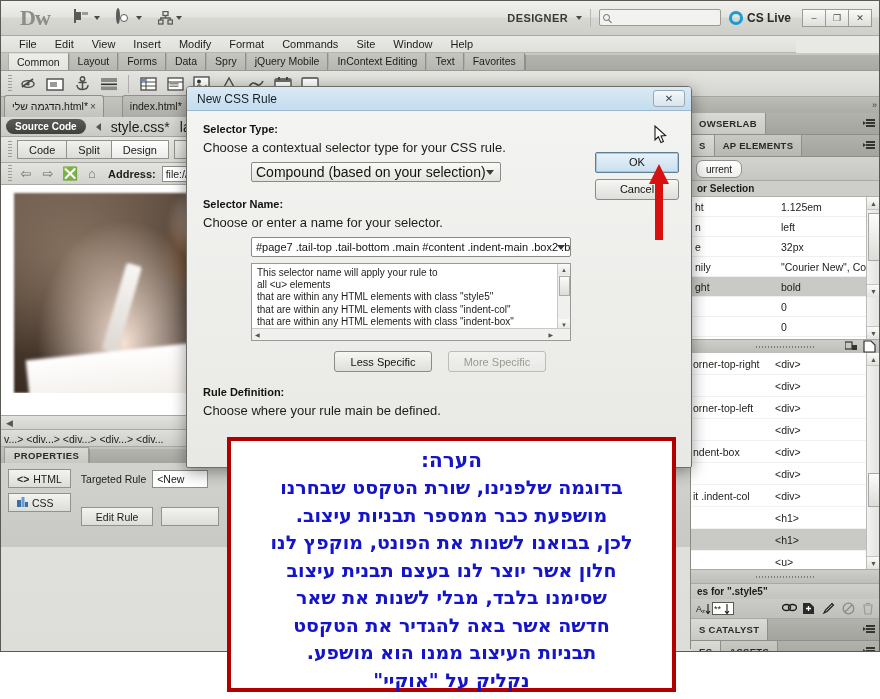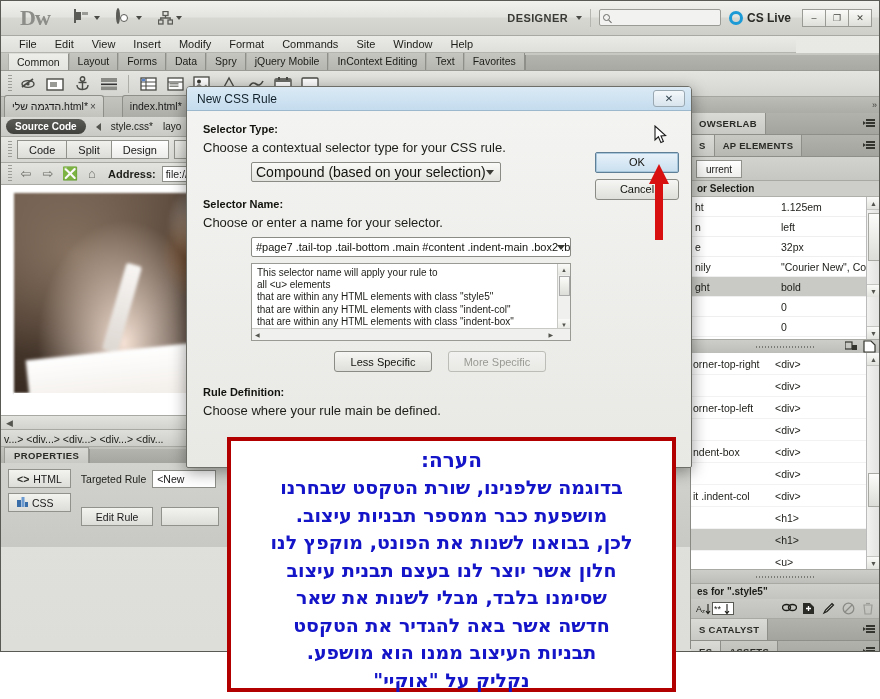--- a/index.html
+++ b/index.html
@@ -126,21 +126,21 @@
   
   .relbar{
     position:absolute;left:0;top:117px;width:880px;height:20px;
     background:linear-gradient(#d9d9d5,#c9c9c5);border-bottom:1px solid #a6a6a0;
     display:flex;align-items:center;padding-left:6px;gap:10px;
   }
   .srcpill{
     background:linear-gradient(#5a5a56,#40403c);color:#fff;font-size:10px;
     padding:2px 9px;border-radius:9px;font-weight:bold;
   }
-  .relfile{font-size:10px;color:#1c1c18;}
+  .relfile{font-size:14px;color:#1c1c18;}
   .reltri{width:0;height:0;border-top:4px solid transparent;border-bottom:4px solid transparent;border-right:5px solid #55554f;}
 
   
   .viewbar{
     position:absolute;left:0;top:137px;width:880px;height:26px;
     background:linear-gradient(#e7e7e3,#d6d6d2);border-bottom:1px solid #a9a9a3;
     display:flex;align-items:center;padding-left:8px;gap:6px;
   }
   .vbtn{
     height:19px;line-height:18px;padding:0 11px;font-size:11px;
@@ -219,21 +219,21 @@
   }
   .prophdr .fill{flex:1;height:14px;background:linear-gradient(#b4b4af,#a6a6a1);border-left:1px solid #949490;}
   .propbody{padding:6px 0 0 8px;display:flex;gap:10px;}
   .pbtn{
     display:flex;align-items:center;gap:4px;height:19px;padding:0 8px;font-size:10.5px;
     border:1px solid #92928c;background:linear-gradient(#f3f3f0,#dcdcd8);
   }
   .targeted-lbl{font-size:10.5px;color:#1c1c18;}
   .targeted-inp{
     height:18px;border:1px solid #8e8e88;background:#fff;font-size:10.5px;padding:0 4px;line-height:17px;
-    width:64px;overflow:hidden;white-space:nowrap;
+    width:56px;overflow:hidden;white-space:nowrap;
   }
   .editrule{
     height:19px;line-height:18px;padding:0 14px;font-size:10.5px;text-align:center;
     border:1px solid #92928c;background:linear-gradient(#f3f3f0,#dcdcd8);margin-top:13px;
   }
 
   
   .dock{
     position:absolute;left:690px;top:97px;width:190px;height:552px;
     background:linear-gradient(#cfcfcb,#c4c4c0);border-left:1px solid #8a8a84;
@@ -260,21 +260,21 @@
   .menu-ico:after{content:"";position:absolute;left:0;top:2px;width:0;height:0;border-left:3px solid #35352f;border-top:2.5px solid transparent;border-bottom:2.5px solid transparent;}
 
   .csstoggle{
     height:24px;background:linear-gradient(#d2d2ce,#c6c6c2);display:flex;align-items:center;
     padding-left:6px;gap:0px;border-bottom:1px solid #a9a9a3;
   }
   .ctab{
     height:18px;line-height:17px;padding:0 9px;font-size:10px;border:1px solid #92928c;
     background:linear-gradient(#e6e6e2,#d2d2ce);margin-left:-1px;
   }
-  .ctab.on{background:linear-gradient(#fff,#eeeeec);}
+  .ctab.on{background:linear-gradient(#fff,#eeeeec);border-radius:7px;}
   .sumlabel{
     height:16px;line-height:16px;font-size:10px;font-weight:bold;color:#1c1c18;
     padding-left:6px;background:#cdcdc9;border-bottom:1px solid #b0b0aa;
   }
   .proplist{background:#fff;position:relative;}
   .prow{display:flex;height:20px;align-items:center;font-size:10.5px;border-bottom:1px solid #efefef;}
   .prow.sel{background:#c9c9c5;}
   .pname{width:86px;padding-left:4px;color:#1c1c18;white-space:nowrap;overflow:hidden;}
   .pval{flex:1;padding-left:4px;color:#1c1c18;white-space:nowrap;overflow:hidden;}
   .vscroll{

